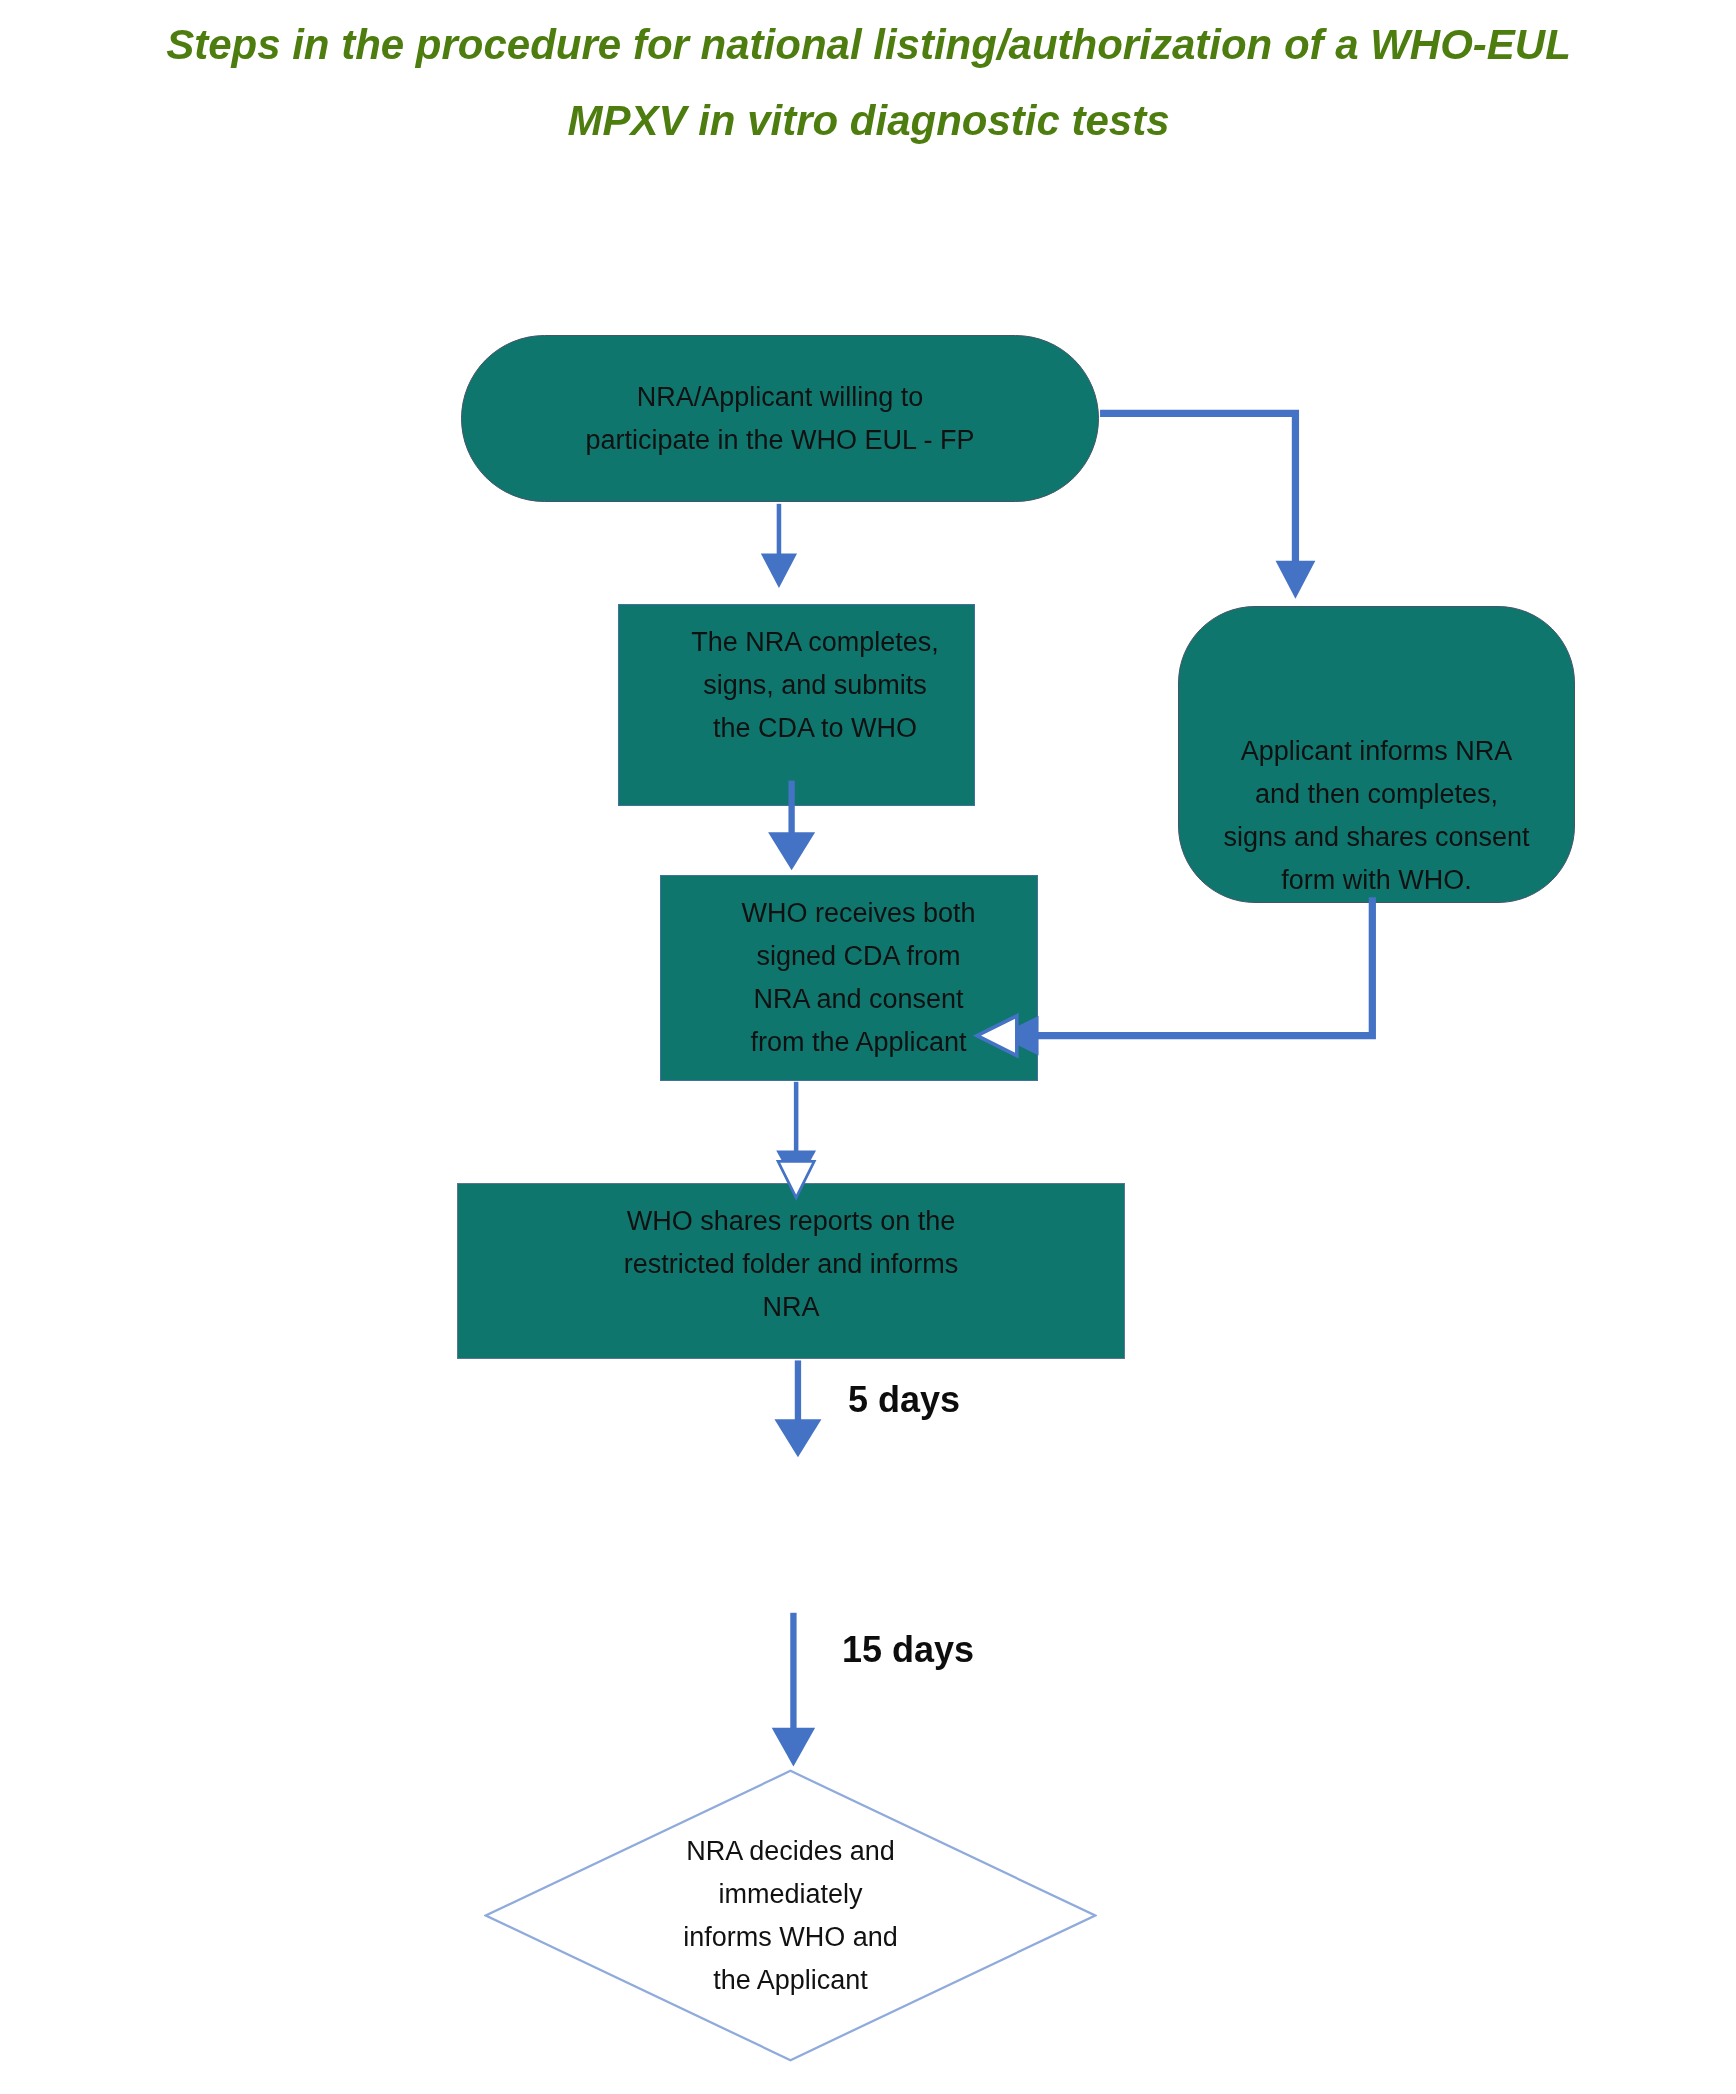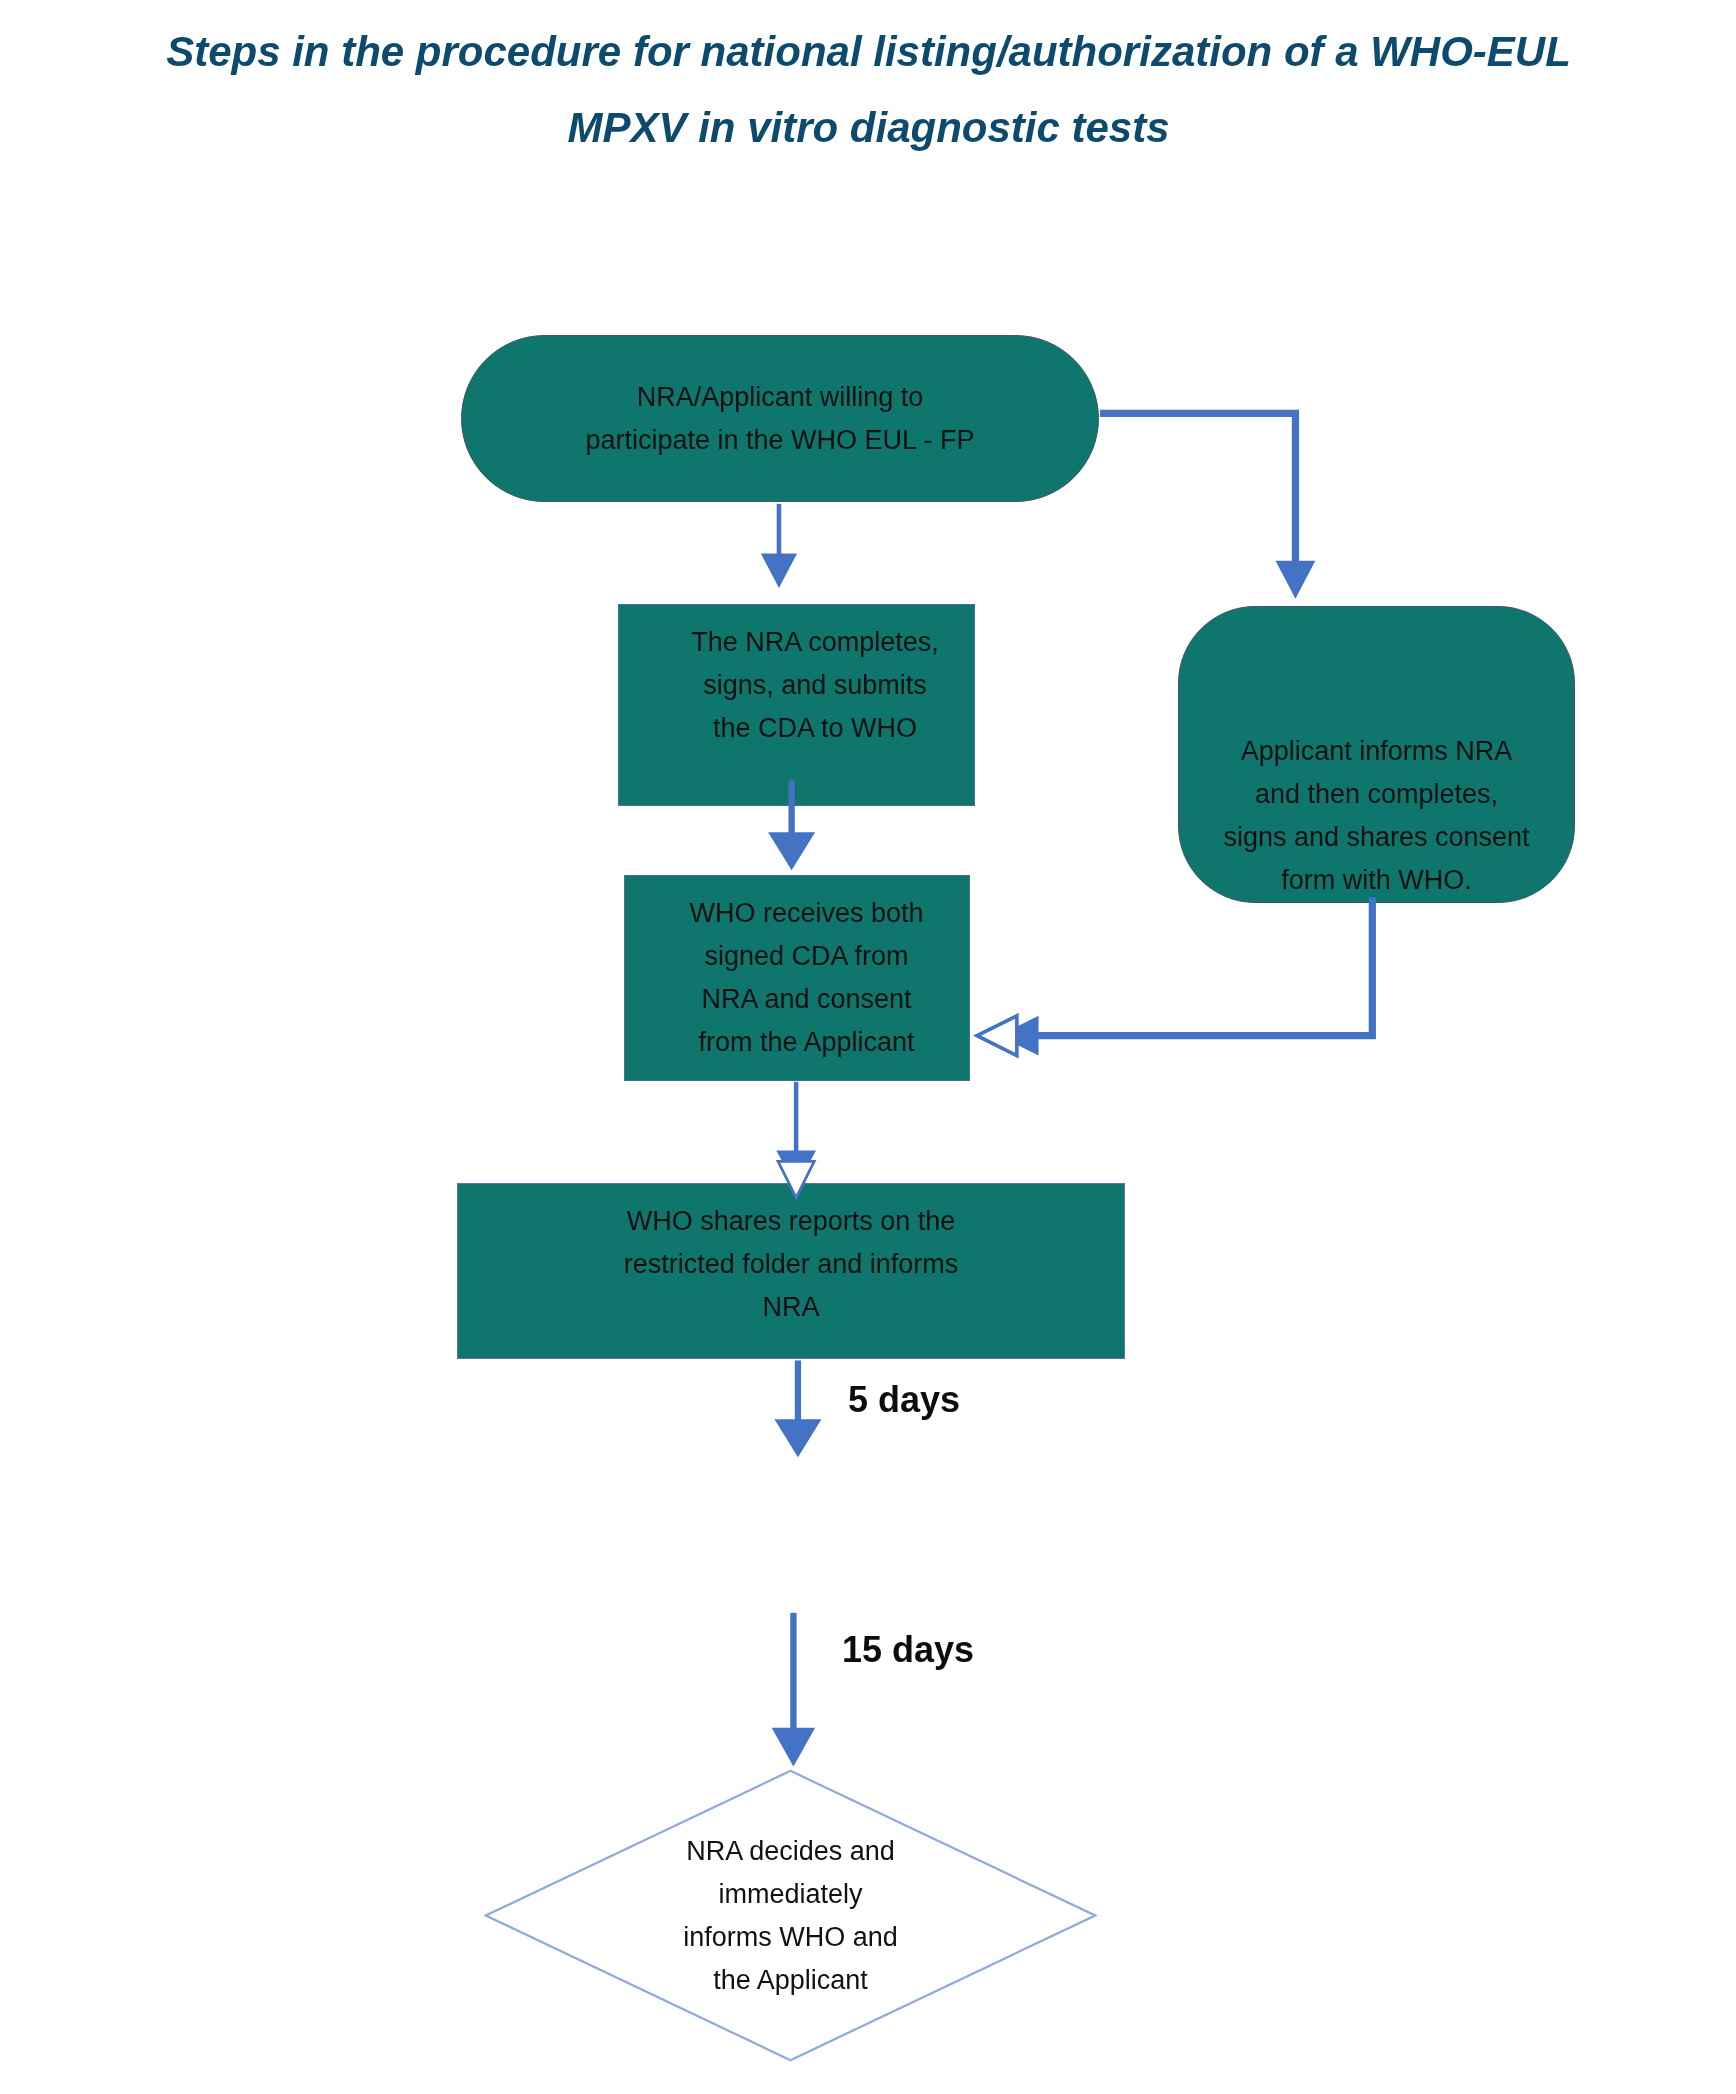--- a/index.html
+++ b/index.html
@@ -16,31 +16,31 @@
     position: relative;
     width: 1737px;
     height: 2094px;
     background: #ffffff;
     font-family: "Liberation Sans", "DejaVu Sans", sans-serif;
     color: var(--text-color);
     overflow: hidden;
   }
   .title {
     position: absolute;
-    top: 14px;
+    top: 7px;
     left: 0;
     width: 100%;
     margin: 0;
     text-align: center;
     font-size: 42px;
     line-height: 76px;
     font-weight: bold;
     font-style: italic;
     white-space: pre-line;
-    color: #0c4a6e;
+    color: #4d7c0f;
   }
   .node {
     position: absolute;
     display: flex;
     align-items: center;
     justify-content: center;
     background: #0f766e;
     text-align: center;
   }
   .node .lbl {
@@ -92,21 +92,21 @@
 the CDA to WHO</span>
   </div>
 
   <div class="node terminator" style="left:1178px; top:606px; width:397px; height:297px; border-radius:77px;align-items:flex-end;">
     <span class="lbl">Applicant informs NRA
 and then completes,
 signs and shares consent
 form with WHO.</span>
   </div>
 
-  <div class="node process" style="left:624px; top:875px; width:346px; height:206px;padding-left:19px;">
+  <div class="node process" style="left:660px; top:875px; width:378px; height:206px;padding-left:19px;">
     <span class="lbl">WHO receives both
 signed CDA from
 NRA and consent
 from the Applicant</span>
   </div>
 
   <div class="node process-light top-align" style="left:457px; top:1183px; width:668px; height:176px;">
     <span class="lbl">WHO shares reports on the
 restricted folder and informs
 NRA</span>

